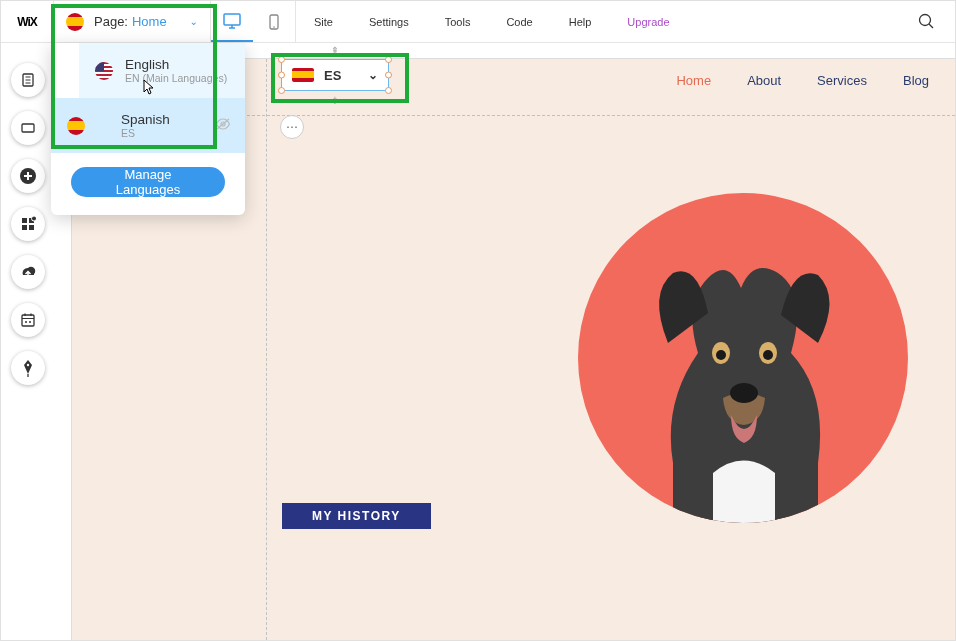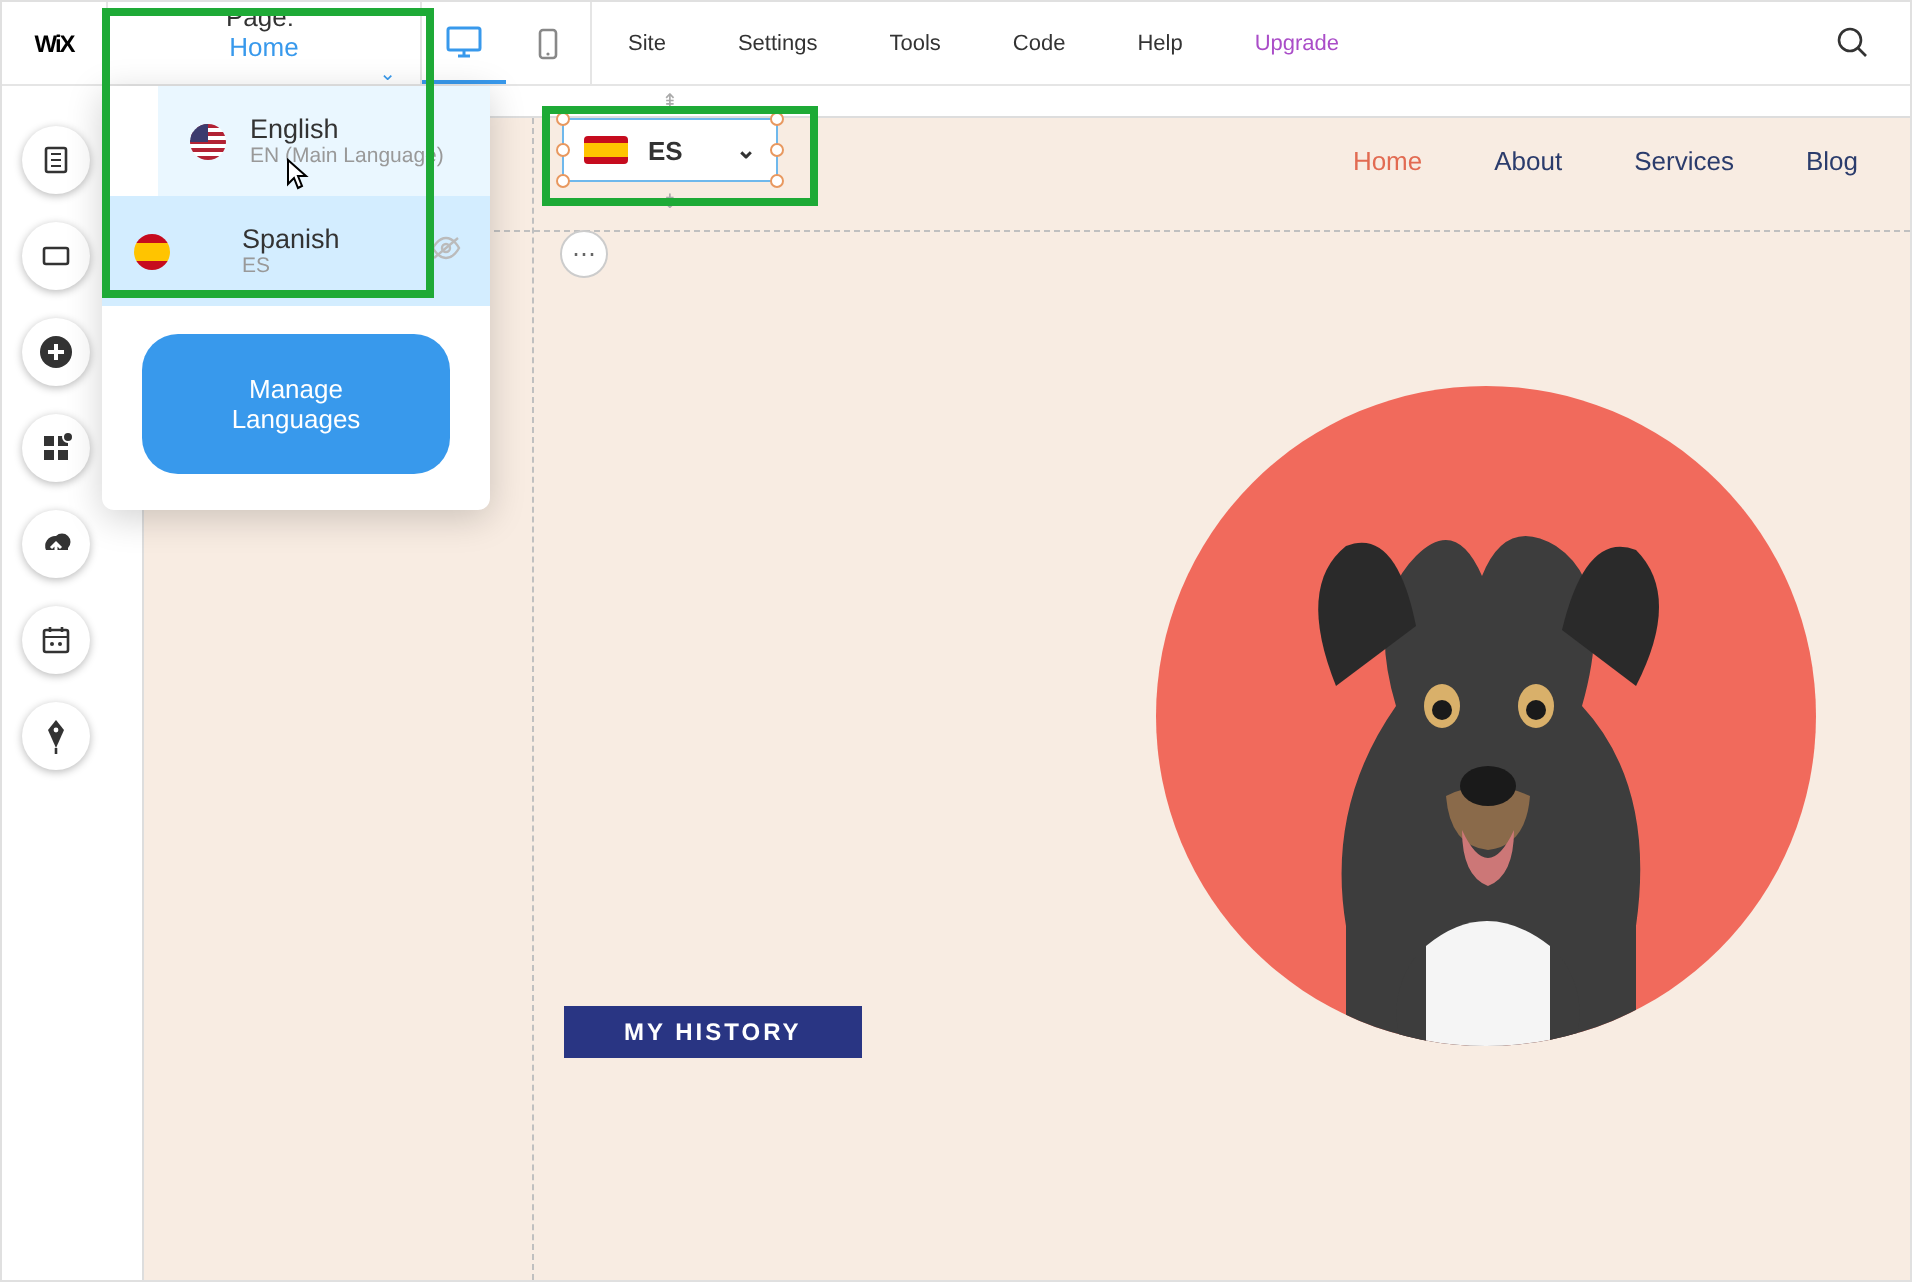--- a/index.html
+++ b/index.html
@@ -1,21 +1,21 @@
 <!DOCTYPE html>
 <html><head>
 <meta charset="utf-8">
 <style>
 * { box-sizing: border-box; margin: 0; padding: 0; }
 body { font-family: -apple-system, BlinkMacSystemFont, 'Helvetica Neue', Arial, sans-serif; background: #fff; width: 956px; height: 641px; overflow: hidden; position: relative; border: 1px solid #e0e0e0; }
 
 
 .topbar { height: 42px; display: flex; align-items: center; border-bottom: 1px solid #e5e5e5; background: #fff; position: relative; z-index: 10; }
 .logo { width: 52px; display: flex; align-items: center; justify-content: center; font-weight: 900; font-size: 12px; letter-spacing: -1px; }
-.page-selector { display: flex; align-items: center; height: 100%; padding: 0 12px; font-size: 13px; border-right: 1px solid #e5e5e5; border-left: 1px solid #e5e5e5; min-width: 158px; flex-direction: column; }
+.page-selector { display: flex; align-items: center; height: 100%; padding: 0 12px; font-size: 13px; border-right: 1px solid #e5e5e5; border-left: 1px solid #e5e5e5; min-width: 158px; }
 .page-selector .flag { margin-right: 10px; }
 .page-label { color: #333; margin-right: 4px; }
 .page-name { color: #3899ec; }
 .page-chevron { margin-left: auto; color: #3899ec; font-size: 10px; }
 .device-group { display: flex; height: 100%; border-right: 1px solid #e5e5e5; }
 .device-btn { width: 42px; display: flex; align-items: center; justify-content: center; color: #888; font-size: 16px; }
 .device-btn.active { color: #3899ec; border-bottom: 2px solid #3899ec; }
 .menu-items { display: flex; height: 100%; }
 .menu-item { padding: 0 18px; display: flex; align-items: center; font-size: 11px; color: #333; }
 .menu-item.upgrade { color: #aa4dc8; }
@@ -28,21 +28,21 @@
 
 .lang-dropdown { position: absolute; left: 50px; top: 42px; width: 194px; background: #fff; box-shadow: 0 4px 18px rgba(0,0,0,0.18); z-index: 50; border-radius: 0 0 6px 6px; overflow: hidden; }
 .lang-item { display: flex; align-items: center; padding: 14px 16px; gap: 12px; position: relative; }
 .lang-item.hover { background: #eaf7ff; margin-left: 28px; }
 .lang-item.selected { background: #d3edff; gap: 36px; }
 .lang-text { display: flex; flex-direction: column; }
 .lang-name { font-size: 13.5px; color: #333; }
 .lang-sub { font-size: 10.5px; color: #999; }
 .lang-eye { position: absolute; right: 14px; color: #bbb; font-size: 13px; }
 .lang-footer { padding: 14px 20px 18px; display: flex; justify-content: center; }
-.manage-btn { background: #3899ec; color: #fff; border-radius: 18px; padding: 20px 22px; font-size: 13px; border: none; }
+.manage-btn { background: #3899ec; color: #fff; border-radius: 18px; padding: 0 22px; font-size: 13px; border: none; }
 
 
 .flag { width: 18px; height: 18px; border-radius: 50%; display: inline-block; }
 .flag-es { background: linear-gradient(to bottom, #c60b1e 0 25%, #ffc400 25% 75%, #c60b1e 75% 100%); }
 .flag-us { background: repeating-linear-gradient(to bottom, #b22234 0 2px, #fff 2px 4px); position: relative; overflow: hidden; }
 .flag-us::before { content: ''; position: absolute; top: 0; left: 0; width: 50%; height: 55%; background: #3c3b6e; }
 
 
 .canvas { position: absolute; left: 55px; top: 42px; right: 0; bottom: 0; background: #f8ece2; }
 .ruler { position: absolute; background: #fff; }
@@ -123,21 +123,21 @@
         <line x1="11" y1="11" x2="15" y2="15" stroke="#333" stroke-width="1.3"></line>
       </svg>
   </div>
 </div>
 
 <div class="lang-dropdown">
   <div class="lang-item hover">
     <span class="flag flag-us"></span>
     <div class="lang-text">
       <span class="lang-name">English</span>
-      <span class="lang-sub">EN (Main Language)</span>
+      <span class="lang-sub">EN (Main Languages)</span>
     </div>
   </div>
   <div class="lang-item selected">
     <span class="flag flag-es"></span>
     <div class="lang-text">
       <span class="lang-name">Spanish</span>
       <span class="lang-sub">ES</span>
     </div>
     <span class="lang-eye">
       <svg width="16" height="12" viewBox="0 0 16 12">

